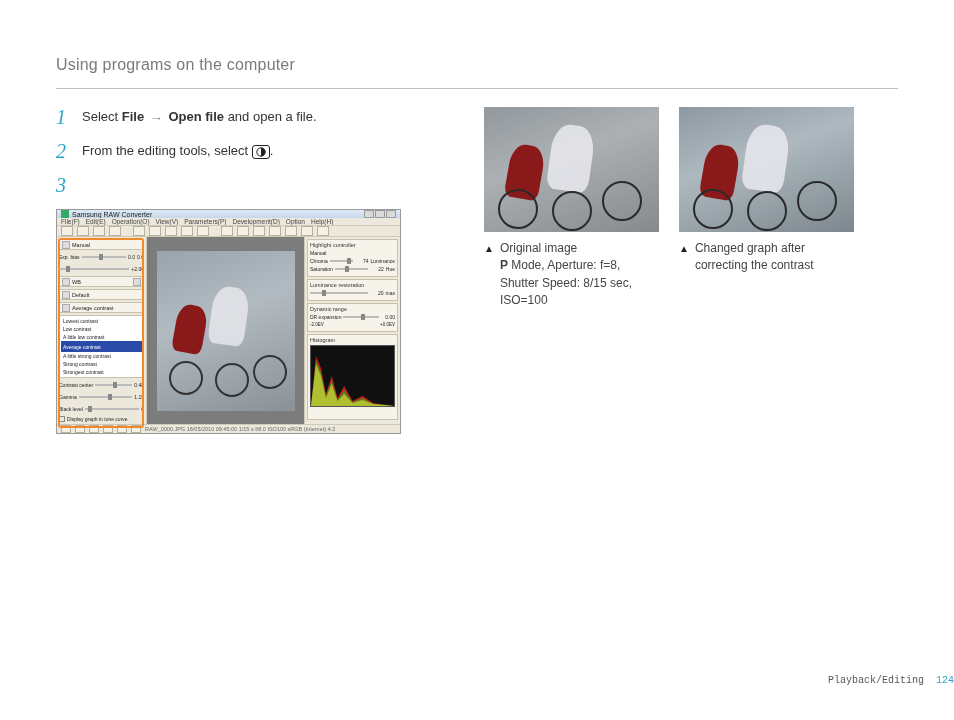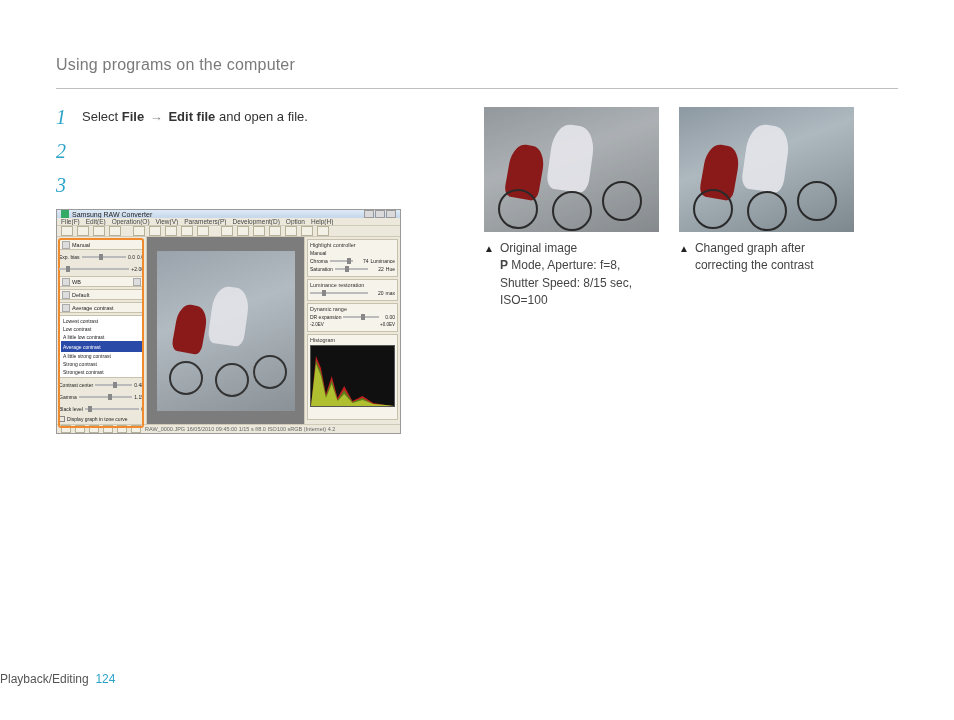--- a/index.html
+++ b/index.html
@@ -59,44 +59,52 @@
   .thumb-img.faded .bg { filter: saturate(0.6) brightness(1.05) contrast(0.75); }
   .thumb-img .bg { position: absolute; inset: 0; background: linear-gradient(160deg,#8d99a2 0%, #aeb8bf 40%, #7d878e 100%); }
   .thumb-img .r1 { position: absolute; left: 24px; top: 38px; width: 34px; height: 54px; background: #8a1a1a; border-radius: 40% 40% 20% 20%; transform: rotate(10deg); }
   .thumb-img .r2 { position: absolute; left: 66px; top: 18px; width: 42px; height: 66px; background: rgba(230,230,235,0.9); border-radius: 40% 40% 20% 20%; transform: rotate(8deg); }
   .thumb-img .tw { position: absolute; width: 40px; height: 40px; border: 2px solid #2a2a2a; border-radius: 50%; }
   .thumb-img .tw1 { left: 14px; top: 82px; } .thumb-img .tw2 { left: 68px; top: 84px; } .thumb-img .tw3 { left: 118px; top: 74px; }
   .caption { font-size: 12px; color: #444; line-height: 1.45; display: flex; gap: 6px; }
   .caption .tri { color: #222; font-size: 10px; line-height: 1.8; }
   .caption .ct b { font-weight: 700; }
 
-  .footer { position: absolute; bottom: 34px; left: 0; width: 954px; text-align: left; font-size: 12px; color: #555; }
+  .footer { position: absolute; bottom: 34px; left: 0; width: 954px; text-align: right; font-size: 10px; color: #555; font-family: Liberation Mono, monospace; }
   .footer .pg { color: #2aa3c9; }
 </style>
 </head>
 <body>
 
 <div class="page">
   <div class="section-title">Using programs on the computer</div>
   <hr class="rule">
 
   <div class="columns">
     <div class="col-left">
 
       <ol class="steps">
         <li class="step">
           <span class="step-num">1</span>
           <span class="step-text">
             <span>Select </span><b>File</b>
             <span class="arrow">→</span>
-            <b>Edit file</b><span> and open a file.</span>
+            <b>Open file</b><span> and open a file.</span>
           </span>
         </li>
         <li class="step">
           <span class="step-num">2</span>
+          <span class="step-text">
+            <span>From the editing tools, select </span><span class="icon-contrast">
+              <svg viewBox="0 0 10 10">
+                  <circle cx="5" cy="5" r="4.2" fill="none" stroke="#222" stroke-width="1"></circle>
+                  <path d="M5 0.8 A4.2 4.2 0 0 1 5 9.2 Z" fill="#222"></path>
+                </svg>
+            </span><span>.</span>
+          </span>
         </li>
         <li class="step">
           <span class="step-num">3</span>
         </li>
       </ol>
 
       <div class="app-screenshot">
         <div class="app-titlebar">
           <span class="t">
               <span style="width:8px;height:8px;background:#3a6;"></span>

